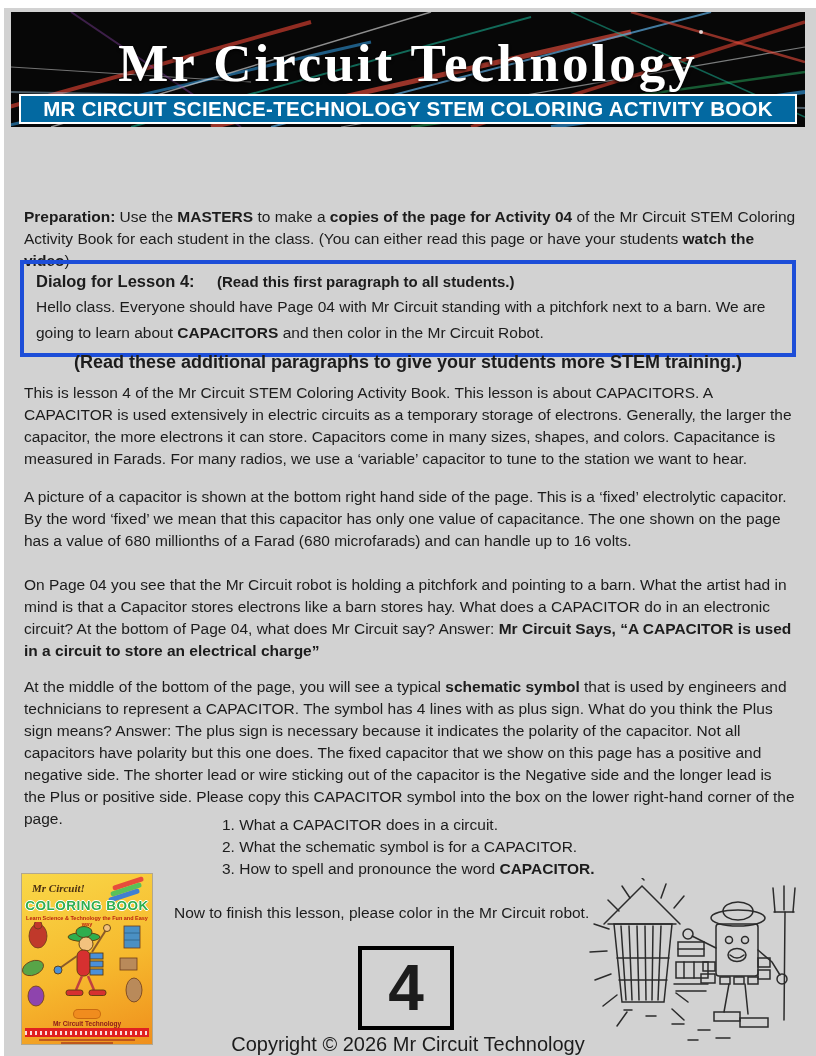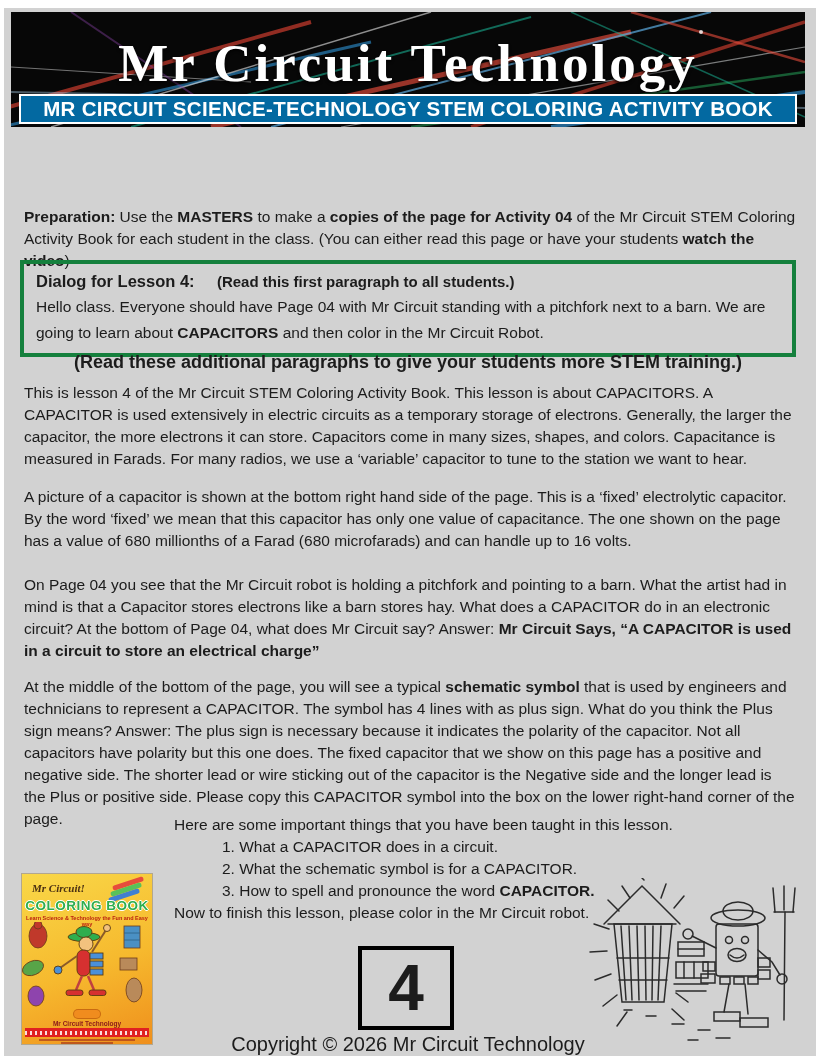--- a/index.html
+++ b/index.html
@@ -24,21 +24,21 @@
   
   .title{position:absolute;top:146px;left:0;width:100%;display:flex;justify-content:center;
          align-items:baseline;gap:14px;}
   .title .prefix{font-weight:bold;font-size:18px;}
   .title .main{font-weight:bold;font-size:31px;letter-spacing:.3px;}
 
   
   .para{position:absolute;left:24px;width:772px;font-size:15.5px;line-height:22px;}
   .para b,.dialog b,.rich b{font-weight:bold;}
 
-  .dialog{position:absolute;left:20px;top:260px;width:744px;border:4px solid #15803d;
+  .dialog{position:absolute;left:20px;top:260px;width:744px;border:4px solid #1d4ed8;
           padding:5px 12px 7px 12px;font-size:15.5px;}
   .dialog .d-head{line-height:24px;}
   .dialog .d-head .h1{font-weight:bold;font-size:16.5px;}
   .dialog .d-head .h2{font-weight:bold;font-size:15px;margin-left:18px;}
   .dialog .d-body{line-height:26px;}
 
   .note-line{position:absolute;top:352px;left:0;width:100%;text-align:center;
              font-weight:bold;font-size:18px;}
 
   .summary{position:absolute;left:174px;top:814px;font-size:15.5px;line-height:22px;}
@@ -122,21 +122,20 @@
   </div>
 
   <div class="note-line">(Read these additional paragraphs to give your students more STEM training.)</div>
 
   <div class="para rich" style="top:382px;"><span>This is lesson 4 of the Mr Circuit STEM Coloring Activity Book. This lesson is about CAPACITORS.  A CAPACITOR is used extensively in electric circuits as a temporary storage of electrons. Generally, the larger the capacitor, the more electrons it can store. Capacitors come in many sizes, shapes, and colors.  Capacitance is measured in Farads. For many radios, we use a ‘variable’ capacitor to tune to the station we want to hear.</span></div>
   <div class="para rich" style="top:486px;"><span>A picture of a capacitor is shown at the bottom right hand side of the page.  This is a ‘fixed’ electrolytic capacitor.  By the word ‘fixed’ we mean that this capacitor has only one value of capacitance.  The one shown on the page has a value of 680 millionths of a Farad (680 microfarads) and can handle up to 16 volts.</span></div>
   <div class="para rich" style="top:574px;"><span>On Page 04 you see that the Mr Circuit robot is holding a pitchfork and pointing to a barn. What the artist had in mind is that a Capacitor stores electrons like a barn stores hay.  What does a CAPACITOR do in an electronic circuit? At the bottom of Page 04, what does Mr Circuit say?   Answer: </span><b>Mr Circuit Says, “A CAPACITOR is used in a circuit to store an electrical charge”</b></div>
   <div class="para rich" style="top:676px;"><span>At the middle of the bottom of the page, you will see a typical </span><b>schematic symbol</b><span> that is used by engineers and technicians to represent a CAPACITOR. The symbol has 4 lines with as plus sign.  What do you think the Plus sign means?  Answer: The plus sign is necessary because it indicates the polarity of the capacitor. Not all capacitors have polarity but this one does.  The fixed capacitor that we show on this page has a positive and negative side. The shorter lead or wire sticking out of the capacitor is the Negative side and the longer lead is the Plus or positive side. Please copy this CAPACITOR symbol into the box on the lower right-hand corner of the page.</span></div>
 
   <div class="summary">
-    <div>Here are some important things that you have been taught in this lesson.</div>
     <div class="item rich"><span>1. What a CAPACITOR does in a circuit.</span></div>
     <div class="item rich"><span>2. What the schematic symbol is for a CAPACITOR.</span></div>
     <div class="item rich"><span>3. How to spell and pronounce the word </span><b>CAPACITOR.</b></div>
   </div>
 
   <div class="finish-line">Now to finish this lesson, please color in the Mr Circuit robot.</div>
 
   <div class="cover">
     <div class="script">Mr Circuit!</div>
     <div class="pencils">

